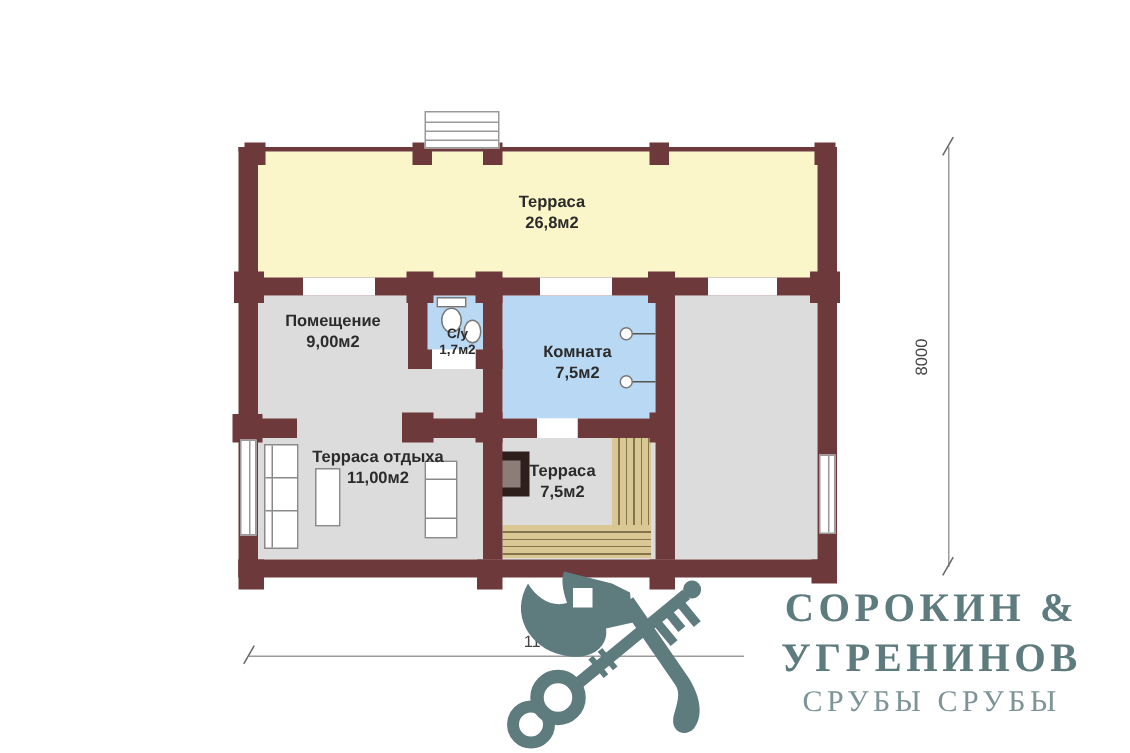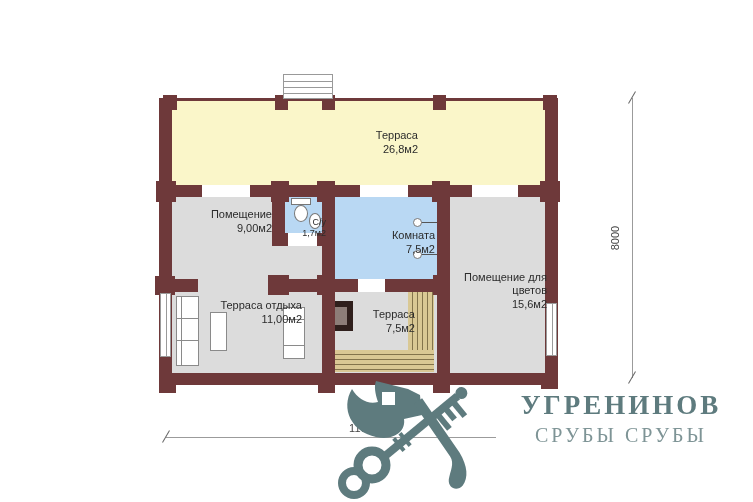--- a/index.html
+++ b/index.html
@@ -4,21 +4,21 @@
 <style>
   html,body{margin:0;padding:0;background:#fff;}
   .canvas{position:relative;width:753px;height:502px;background:#fff;overflow:hidden;
           font-family:"Liberation Sans",sans-serif;}
   .wall{position:absolute;background:var(--wall,#6e393a);}
   .gap{position:absolute;background:#ffffff;}
   .room{position:absolute;}
   .room.terrace{background:var(--terrace-fill,#faf6c9);}
   .room.gray{background:var(--room-fill,#dcdcdc);}
   .room.wet{background:var(--wet-room-fill,#b9d8f3);}
-  .label{position:absolute;text-align:right;font-size:11px;line-height:13px;color:#2b2b2b;}
+  .label{position:absolute;text-align:center;font-size:11px;line-height:13px;color:#2b2b2b;font-weight:bold;}
   .label .area{margin-top:1px;}
   .label.small{font-size:9px;line-height:10px;}
   .window{position:absolute;background:#fff;border:1px solid #9a9a9a;box-sizing:border-box;}
   .window .mull{position:absolute;left:50%;top:0;bottom:0;width:1px;background:#9a9a9a;}
   .furn{position:absolute;background:#fff;border:1px solid #8a8a8a;box-sizing:border-box;}
   .fline{position:absolute;background:#8a8a8a;}
   .bench-v{position:absolute;background:repeating-linear-gradient(to right,
            var(--bench-fill,#d9c894) 0 4px,var(--bench-line,#83744c) 4px 5px);}
   .bench-h{position:absolute;background:repeating-linear-gradient(to bottom,
            var(--bench-fill,#d9c894) 0 4px,var(--bench-line,#83744c) 4px 5px);}
@@ -139,24 +139,20 @@
     <div class="area">9,00м2</div>
   </div>
   <div class="label small" style="left:284px;top:217px;width:42px;">
     <div>С/у</div>
     <div class="area">1,7м2</div>
   </div>
   <div class="label" style="left:335px;top:229px;width:100px;">
     <div>Комната</div>
     <div class="area">7,5м2</div>
   </div>
-  <div class="label" style="left:447px;top:271px;width:100px;">
-    <div>Помещение для цветов</div>
-    <div class="area">15,6м2</div>
-  </div>
   <div class="label" style="left:202px;top:299px;width:100px;">
     <div>Терраса отдыха</div>
     <div class="area">11,00м2</div>
   </div>
   <div class="label" style="left:335px;top:308px;width:80px;">
     <div>Терраса</div>
     <div class="area">7,5м2</div>
   </div>
 
   <div class="dim-line" style="left:166px;top:437px;width:392px;height:1px;"></div>
@@ -185,17 +181,18 @@
         <rect x="74" y="3" width="6" height="13"></rect>
         <rect x="84" y="3" width="6" height="17"></rect>
         <circle cx="99" cy="0" r="6"></circle>
       </g>
     </g>
     <circle cx="42" cy="90" r="14" fill="none" stroke="#5e7b7e" stroke-width="9"></circle>
     <circle cx="24" cy="108" r="12" fill="none" stroke="#5e7b7e" stroke-width="8"></circle>
   </svg>
 
   <div class="logo-text">
+    <div class="l1">СОРОКИН &amp;</div>
     <div class="l2">УГРЕНИНОВ</div>
     <div class="l3">СРУБЫ СРУБЫ</div>
   </div>
 
 </div>
 
 </body></html>

